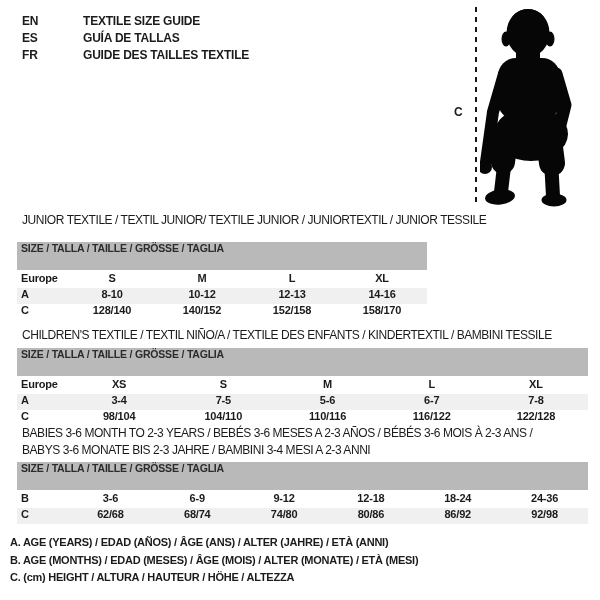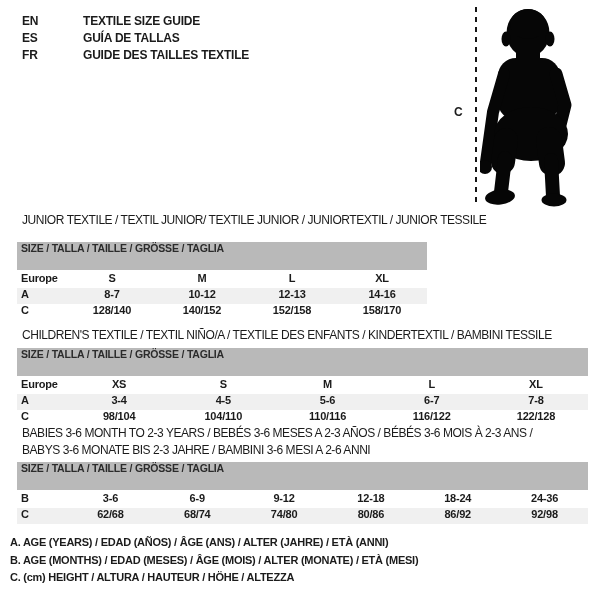--- a/index.html
+++ b/index.html
@@ -105,21 +105,21 @@
   <div class="tbl-bar">SIZE / TALLA / TAILLE / GRÖSSE / TAGLIA</div>
   <div class="tbl-row">
     <span class="lbl">Europe</span>
     <span class="cell">S</span>
     <span class="cell">M</span>
     <span class="cell">L</span>
     <span class="cell">XL</span>
   </div>
   <div class="tbl-row alt">
     <span class="lbl">A</span>
-    <span class="cell">8-7</span>
+    <span class="cell">8-10</span>
     <span class="cell">10-12</span>
     <span class="cell">12-13</span>
     <span class="cell">14-16</span>
   </div>
   <div class="tbl-row">
     <span class="lbl">C</span>
     <span class="cell">128/140</span>
     <span class="cell">140/152</span>
     <span class="cell">152/158</span>
     <span class="cell">158/170</span>
@@ -133,37 +133,37 @@
     <span class="lbl">Europe</span>
     <span class="cell">XS</span>
     <span class="cell">S</span>
     <span class="cell">M</span>
     <span class="cell">L</span>
     <span class="cell">XL</span>
   </div>
   <div class="tbl-row alt">
     <span class="lbl">A</span>
     <span class="cell">3-4</span>
-    <span class="cell">4-5</span>
+    <span class="cell">7-5</span>
     <span class="cell">5-6</span>
     <span class="cell">6-7</span>
     <span class="cell">7-8</span>
   </div>
   <div class="tbl-row">
     <span class="lbl">C</span>
     <span class="cell">98/104</span>
     <span class="cell">104/110</span>
     <span class="cell">110/116</span>
     <span class="cell">116/122</span>
     <span class="cell">122/128</span>
   </div>
 </div>
 
 <div class="abs sec-title" style="top:427px">BABIES 3-6 MONTH TO 2-3 YEARS / BEBÉS 3-6 MESES A 2-3 AÑOS / BÉBÉS 3-6 MOIS À 2-3 ANS /</div>
-<div class="abs sec-title" style="top:444px">BABYS 3-6 MONATE BIS 2-3 JAHRE / BAMBINI 3-6 MESI A 2-6 ANNI</div>
+<div class="abs sec-title" style="top:444px">BABYS 3-6 MONATE BIS 2-3 JAHRE / BAMBINI 3-4 MESI A 2-3 ANNI</div>
 <div class="abs tbl" style="top:462px; width:571px">
   <div class="tbl-bar">SIZE / TALLA / TAILLE / GRÖSSE / TAGLIA</div>
   <div class="tbl-row">
     <span class="lbl">B</span>
     <span class="cell">3-6</span>
     <span class="cell">6-9</span>
     <span class="cell">9-12</span>
     <span class="cell">12-18</span>
     <span class="cell">18-24</span>
     <span class="cell">24-36</span>

